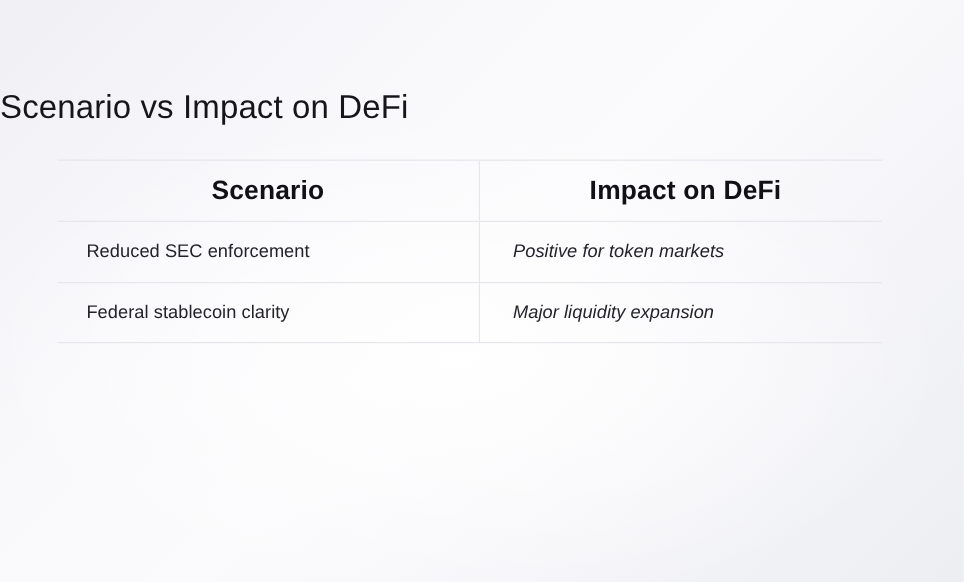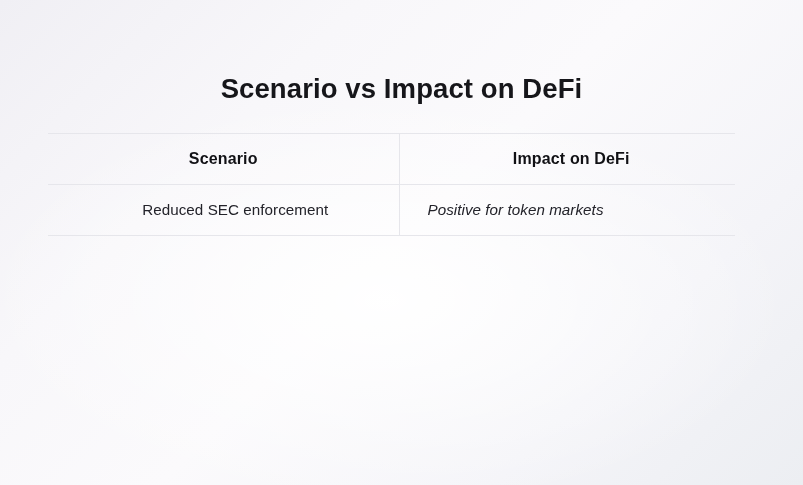--- a/index.html
+++ b/index.html
@@ -22,23 +22,22 @@
     background:
       radial-gradient(ellipse 70% 60% at 48% 62%, rgba(255,255,255,0.95) 0%, rgba(255,255,255,0.0) 72%),
       linear-gradient(135deg, #f0eff4 0%, #f8f7fa 28%, #fbfafc 50%, #f4f4f8 76%, #eceef2 100%);
   }
 
   .slide-title {
     position: absolute;
     top: 70px;
     left: 0;
     width: 803px;
-    text-align: center;
     font-size: 27.5px;
-    font-weight: 700;
+    font-weight: 400;
     letter-spacing: 0.1px;
     color: #16161a;
     line-height: 38px;
     white-space: nowrap;
   }
 
   .table-wrap {
     position: absolute;
     left: 48px;
     top: 133px;
@@ -58,21 +57,21 @@
   table.matrix td {
     padding: 0;
     margin: 0;
     height: 49.5px;
     vertical-align: middle;
     border-top: 1px solid #e6e6eb;
     border-bottom: 1px solid #e6e6eb;
   }
 
   table.matrix thead th {
-    font-size: 16px;
+    font-size: 22px;
     font-weight: 700;
     color: #111115;
     text-align: center;
     letter-spacing: 0.15px;
     height: 50px;
   }
 
   table.matrix tbody td {
     font-size: 15.2px;
     font-weight: 400;
@@ -80,21 +79,21 @@
     text-align: left;
     letter-spacing: 0.05px;
     white-space: nowrap;
   }
 
   table.matrix th.c2,
   table.matrix td.c2 {
     border-left: 1px solid #e6e6eb;
   }
 
-  table.matrix tbody td.c1 { padding-left: 24px; text-align: center; }
+  table.matrix tbody td.c1 { padding-left: 24px; }
   table.matrix tbody td.c2 { padding-left: 28px; font-style: italic; }
 
   table.matrix thead th.c2 { padding-left: 8px; }
 </style>
 </head>
 <body>
 
 <div class="slide">
 
   <div class="slide-title">Scenario vs Impact on DeFi</div>
@@ -109,17 +108,21 @@
         <tr>
           <th class="c1">Scenario</th>
           <th class="c2">Impact on DeFi</th>
         </tr>
       </thead>
       <tbody>
         <tr>
           <td class="c1">Reduced SEC enforcement</td>
           <td class="c2">Positive for token markets</td>
         </tr>
+        <tr>
+          <td class="c1">Federal stablecoin clarity</td>
+          <td class="c2">Major liquidity expansion</td>
+        </tr>
       </tbody>
     </table>
   </div>
 
 </div>
 
 </body></html>

